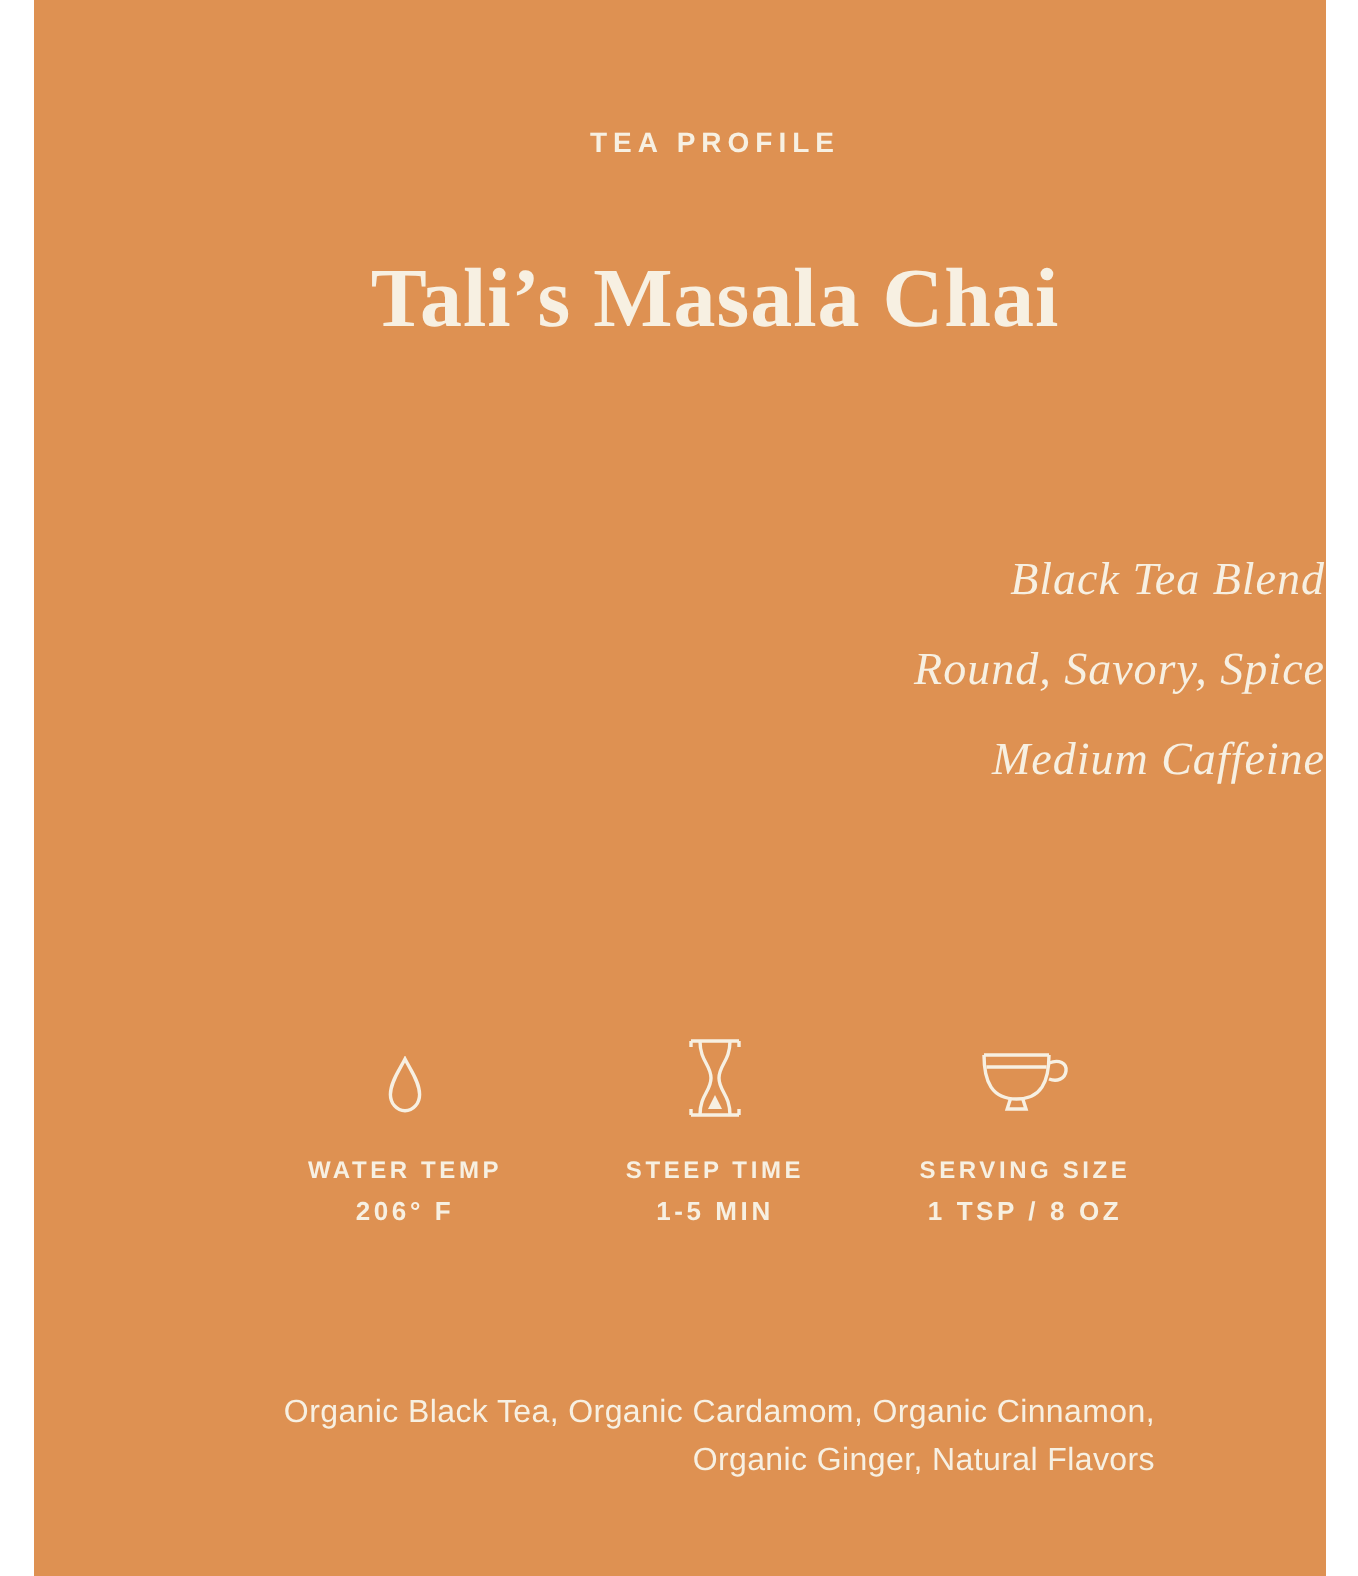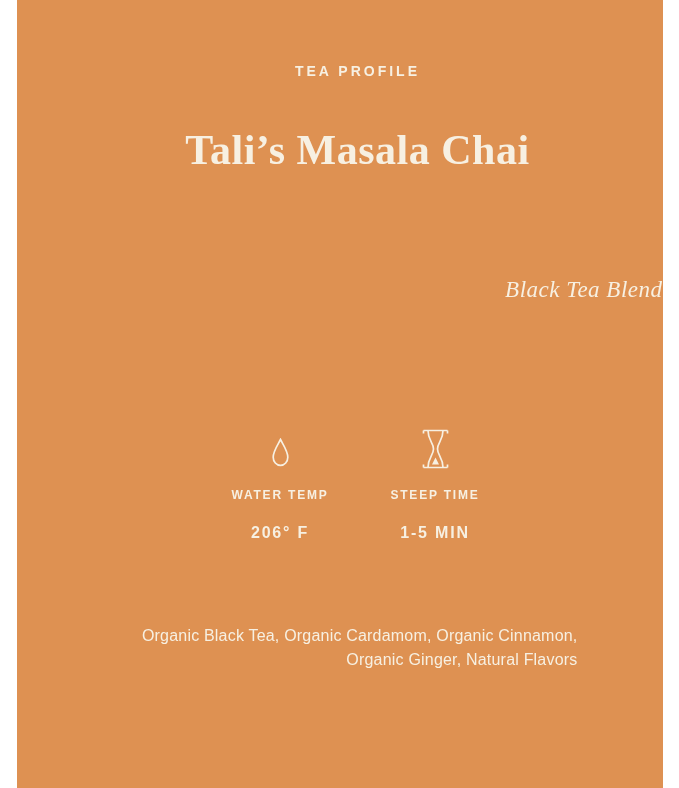--- a/index.html
+++ b/index.html
@@ -77,22 +77,22 @@
   }
   .spec-label {
     margin-top: 19px;
     font-size: 12px;
     line-height: 1;
     font-weight: 600;
     letter-spacing: 1.8px;
     white-space: nowrap;
   }
   .spec-value {
-    margin-top: 24px;
-    font-size: 16px;
+    margin-top: 8px;
+    font-size: 13px;
     line-height: 1;
     font-weight: 600;
     letter-spacing: 1.8px;
     white-space: nowrap;
   }
 
   .ingredients {
     margin: 83px auto 0 auto;
     max-width: 440px;
     text-align: right;
@@ -106,20 +106,22 @@
 <body>
 
 <div class="card">
 
   <div class="eyebrow">TEA PROFILE</div>
 
   <h1 class="title">Tali’s Masala Chai</h1>
 
   <div class="notes">
     <div class="note">Black Tea Blend</div>
+    <div class="note">Round, Savory, Spice</div>
+    <div class="note">Medium Caffeine</div>
   </div>
 
   <div class="specs">
 
     <div class="spec">
       <div class="icon-box">
         <svg width="21" height="32" viewBox="0 0 21 32" aria-hidden="true">
           <path d="M10.5 1.5 C8 6.5 3.2 13 3.2 19.2 C3.2 23.7 6.4 27.4 10.5 27.4 C14.6 27.4 17.8 23.7 17.8 19.2 C17.8 13 13 6.5 10.5 1.5 Z"></path>
         </svg>
       </div>
@@ -134,18 +136,31 @@
           <path d="M3.5 39.5 H27.5 M3.5 39.5 V36.5 M27.5 39.5 V36.5"></path>
           <path d="M8 2.5 C8 12.5 13.5 14.5 13.5 21 C13.5 27.5 8 29.5 8 39.5"></path>
           <path d="M23 2.5 C23 12.5 17.5 14.5 17.5 21 C17.5 27.5 23 29.5 23 39.5"></path>
           <path d="M15.5 29.5 L19 36.5 H12 Z" fill="currentColor" stroke="none"></path>
         </svg>
       </div>
       <div class="spec-label">STEEP TIME</div>
       <div class="spec-value">1-5 MIN</div>
     </div>
 
+    <div class="spec">
+      <div class="icon-box">
+        <svg width="47" height="38" viewBox="0 0 47 38" aria-hidden="true">
+          <path d="M3 5.5 H35.5"></path>
+          <path d="M4.2 11.5 H34.3"></path>
+          <path d="M3 5.5 C3 19 7 27.5 19.3 27.5 C31.5 27.5 35.5 19 35.5 5.5"></path>
+          <path d="M16.2 27.5 L14.6 32.5 H24 L22.4 27.5"></path>
+          <path d="M35.5 9.5 C40.5 7.5 44.5 9.5 44 13.5 C43.5 17.5 39.5 19 35.5 17.5"></path>
+        </svg>
+      </div>
+      <div class="spec-label">SERVING SIZE</div>
+      <div class="spec-value">1 TSP / 8 OZ</div>
+    </div>
 
   </div>
 
   <p class="ingredients">Organic Black Tea, Organic Cardamom, Organic Cinnamon, Organic Ginger, Natural Flavors</p>
 
 </div>
 
 </body></html>

